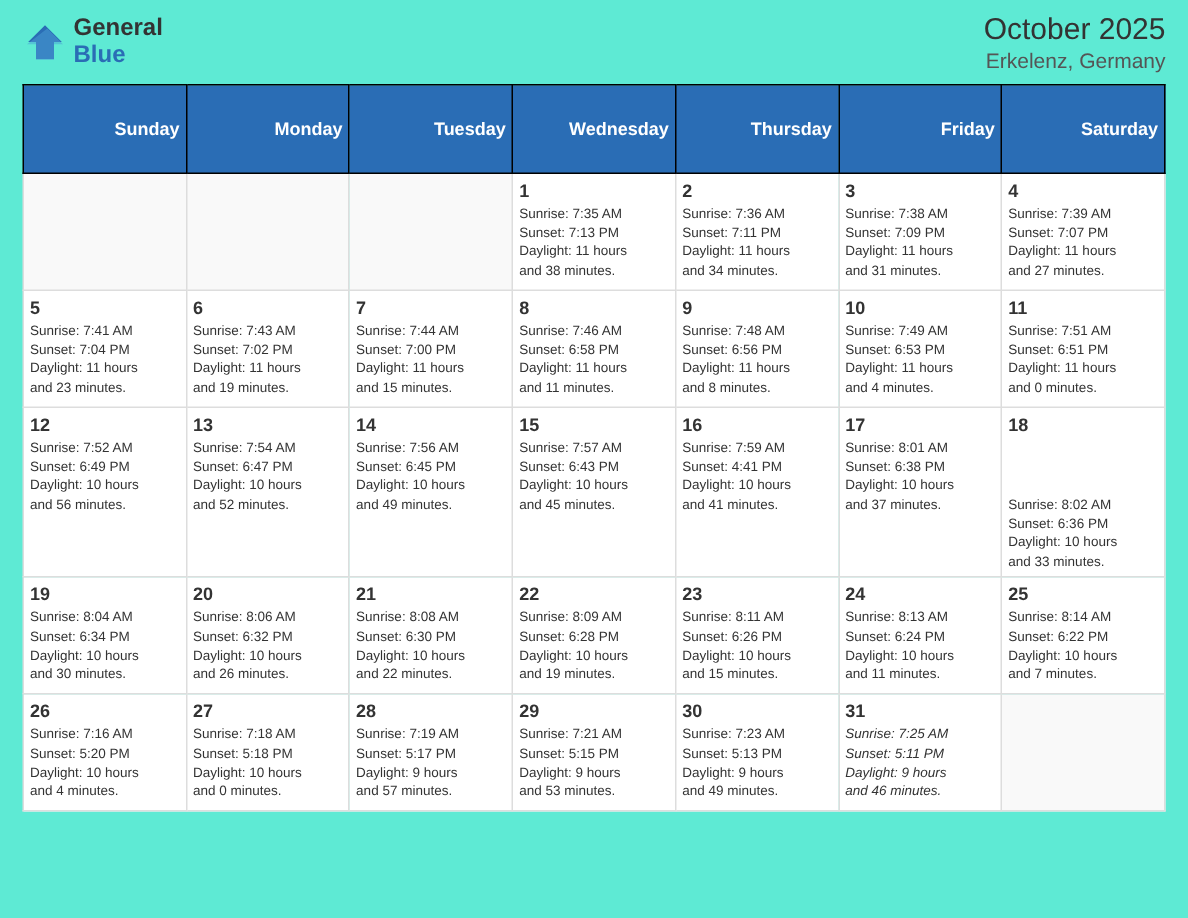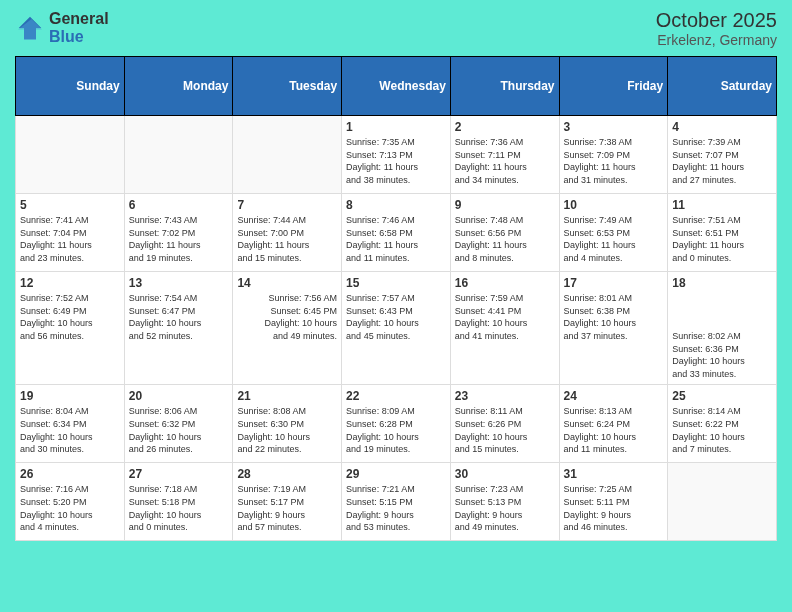--- a/index.html
+++ b/index.html
@@ -228,21 +228,21 @@
           </td>
           <td>
             <div class="day-number">13</div>
             <div class="day-info" style="white-space: pre-line;">Sunrise: 7:54 AM
 Sunset: 6:47 PM
 Daylight: 10 hours
 and 52 minutes.</div>
           </td>
           <td>
             <div class="day-number">14</div>
-            <div class="day-info" style="white-space: pre-line; text-align: right;">Sunrise: 7:56 AM
+            <div class="day-info" style="white-space: pre-line;">Sunrise: 7:56 AM
 Sunset: 6:45 PM
 Daylight: 10 hours
 and 49 minutes.</div>
           </td>
           <td>
             <div class="day-number">15</div>
             <div class="day-info" style="white-space: pre-line;">Sunrise: 7:57 AM
 Sunset: 6:43 PM
 Daylight: 10 hours
 and 45 minutes.</div>
@@ -351,21 +351,21 @@
           </td>
           <td>
             <div class="day-number">30</div>
             <div class="day-info" style="white-space: pre-line;">Sunrise: 7:23 AM
 Sunset: 5:13 PM
 Daylight: 9 hours
 and 49 minutes.</div>
           </td>
           <td>
             <div class="day-number">31</div>
-            <div class="day-info" style="white-space: pre-line;">Sunrise: 7:25 AM
+            <div class="day-info" style="white-space: pre-line; font-style: italic;">Sunrise: 7:25 AM
 Sunset: 5:11 PM
 Daylight: 9 hours
 and 46 minutes.</div>
           </td>
           <td class="empty"></td>
         </tr>
       </tbody>
   </table>
 </div>
 

